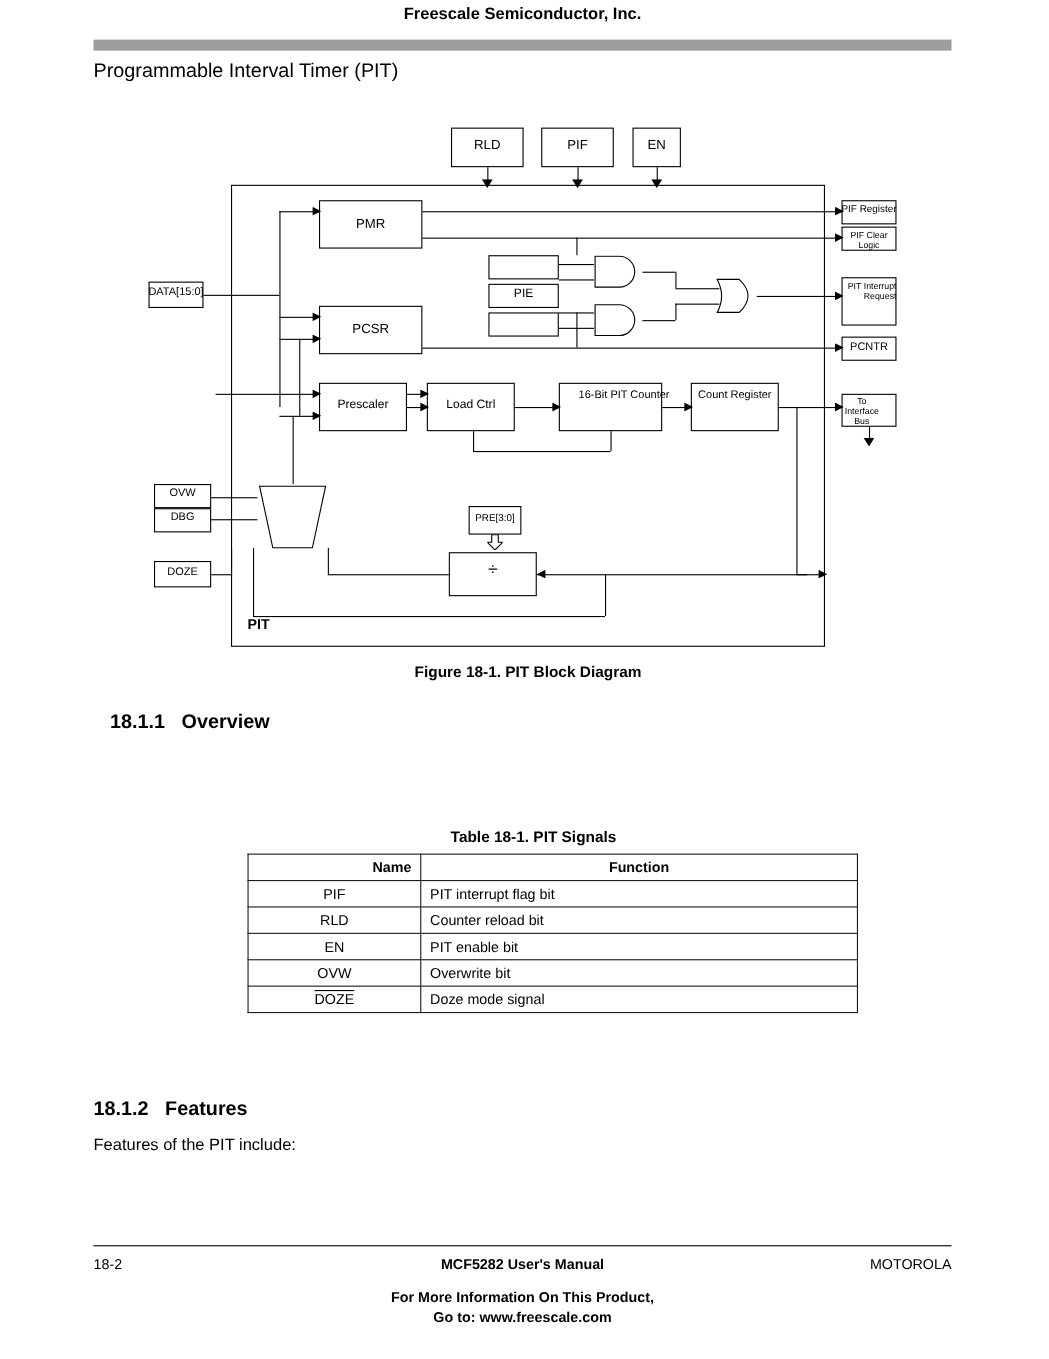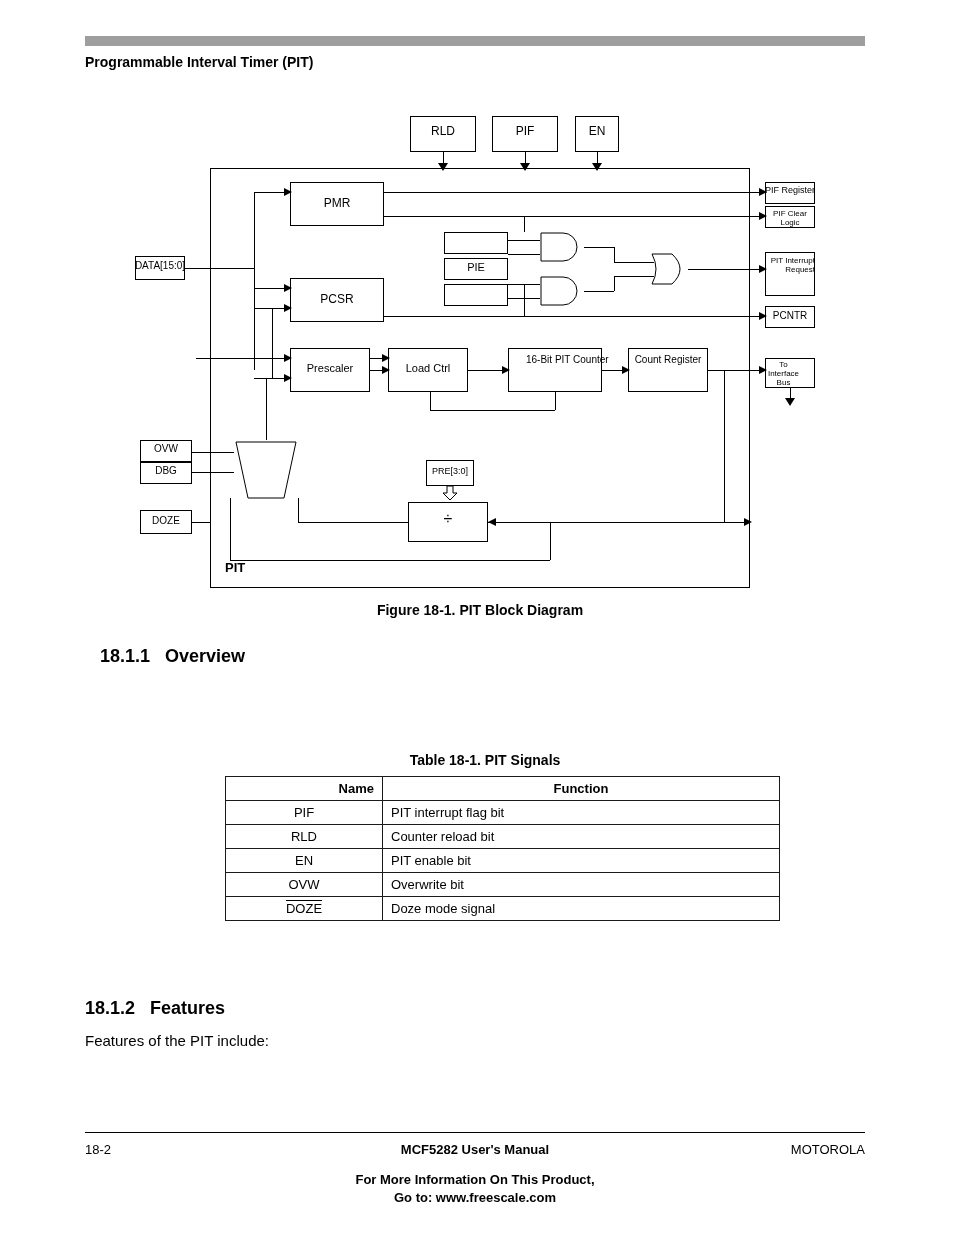--- a/index.html
+++ b/index.html
@@ -18,21 +18,22 @@
   .tbl td.col0 { text-align:center; }
   .tbl td.col1 { text-align:left; }
   .ov { text-decoration:overline; }
 </style>
 </head>
 <body>
 
 <div class="page">
 
   <div class="thick-rule" style="left:85px; top:36px; width:780px; height:10px;"></div>
-  <div style="position:absolute; left:85px; top:54px; font-size:14px; font-weight:bold;">Programmable Interval Timer (PIT)</div>
+  <div style="position:absolute; left:85px; top:54px; font-size:18px; font-weight:normal;">Programmable Interval Timer (PIT)</div>
+  <div style="position:absolute; left:85px; top:4px; width:780px; text-align:center; font-size:15px; font-weight:bold;">Freescale Semiconductor, Inc.</div>
 
   <div class="rect" style="left:210px; top:168px; width:540px; height:420px;"></div>
 
   <div style="position:absolute; left:225px; top:560px; font-size:13px; font-weight:bold;">PIT</div>
 
   <div class="rect" style="left:410px; top:116px; width:66px; height:36px;"></div>
   <div style="position:absolute; left:410px; top:124px; width:66px; text-align:center; font-size:12px;">RLD</div>
   <div class="rect" style="left:492px; top:116px; width:66px; height:36px;"></div>
   <div style="position:absolute; left:492px; top:124px; width:66px; text-align:center; font-size:12px;">PIF</div>
   <div class="rect" style="left:575px; top:116px; width:44px; height:36px;"></div>

